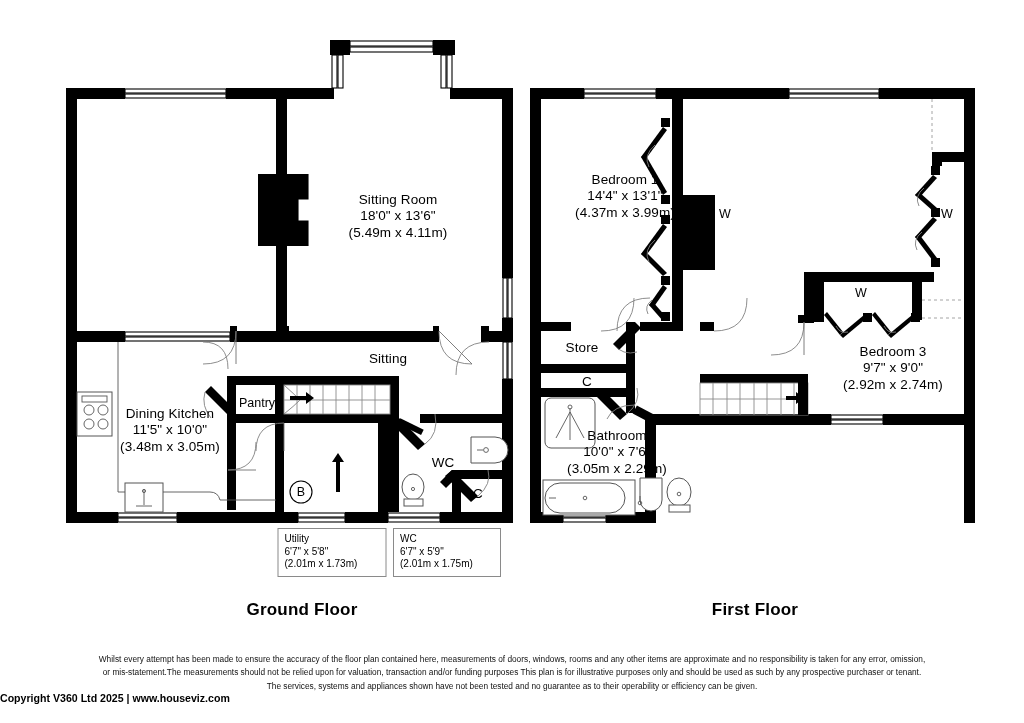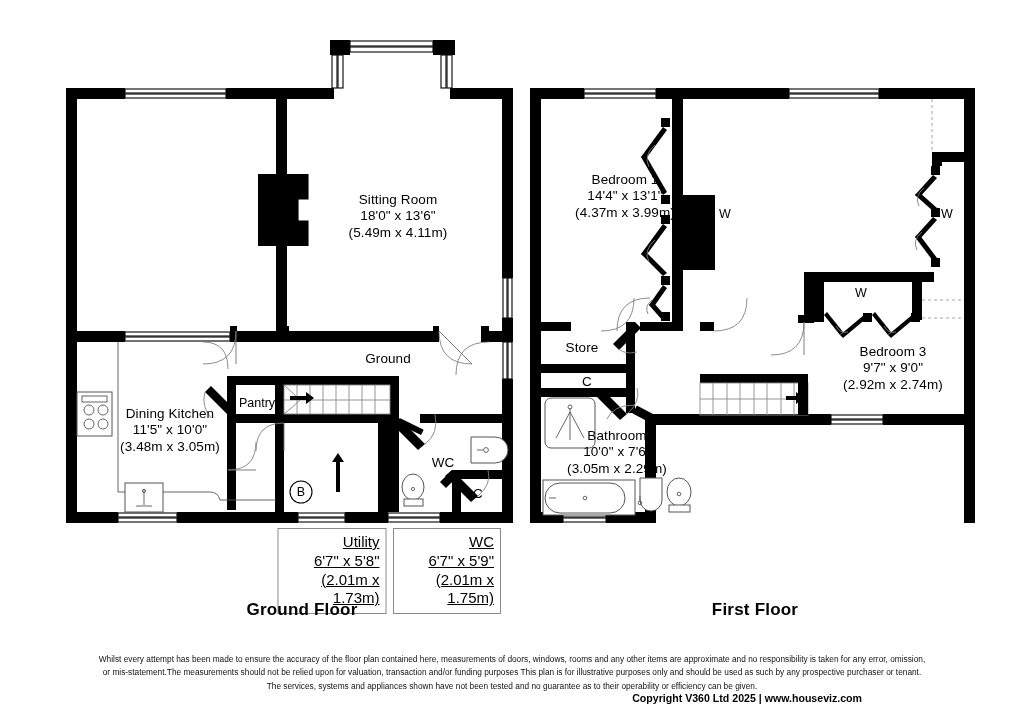--- a/index.html
+++ b/index.html
@@ -49,47 +49,45 @@
   .floor-title {
     font-size: 17px;
     font-weight: bold;
     letter-spacing: 0.2px;
   }
   .callout {
     position: absolute;
     transform: translateX(-50%);
     background: #ffffff;
     border: 1px solid #8a8a8a;
-    text-align: right;
-    font-size: 15px;
+    text-align: left;
+    font-size: 10px;
     line-height: 1.25;
     padding: 4px 6px 5px 6px;
     box-sizing: border-box;
-    text-decoration: underline;
   }
   .callout .ln { display: block; }
   .footer {
     position: absolute;
     left: 0;
     width: 1024px;
     text-align: center;
     font-size: 8.3px;
     line-height: 1.62;
     color: #111111;
   }
   .footer .ln { display: block; }
   .copyright {
     position: absolute;
     left: 0;
     width: 856px;
-    text-align: right;
+    text-align: left;
     font-size: 10.6px;
     font-weight: bold;
     color: #000000;
-    padding-left: 6px;
   }
 </style>
 </head>
 <body>
 
 <div id="plan-root">
 
   <svg class="plan-svg" viewBox="0 0 1024 723">
     <defs>
       <style>
@@ -450,21 +448,21 @@
     <span class="ln">(5.49m x 4.11m)</span>
   </div>
 
   <div class="txt room-label" style="left:170px; top:406px;">
     <span class="ln">Dining Kitchen</span>
     <span class="ln">11'5" x 10'0"</span>
     <span class="ln">(3.48m x 3.05m)</span>
   </div>
 
   <div class="txt room-label" style="left:388px; top:351px;">
-    <span class="ln">Ground</span>
+    <span class="ln">Sitting</span>
   </div>
 
   <div class="txt small-label" style="left:257px; top:396px;">
     <span class="ln">Pantry</span>
   </div>
 
   <div class="txt room-label" style="left:443px; top:455px;">
     <span class="ln">WC</span>
   </div>
 

